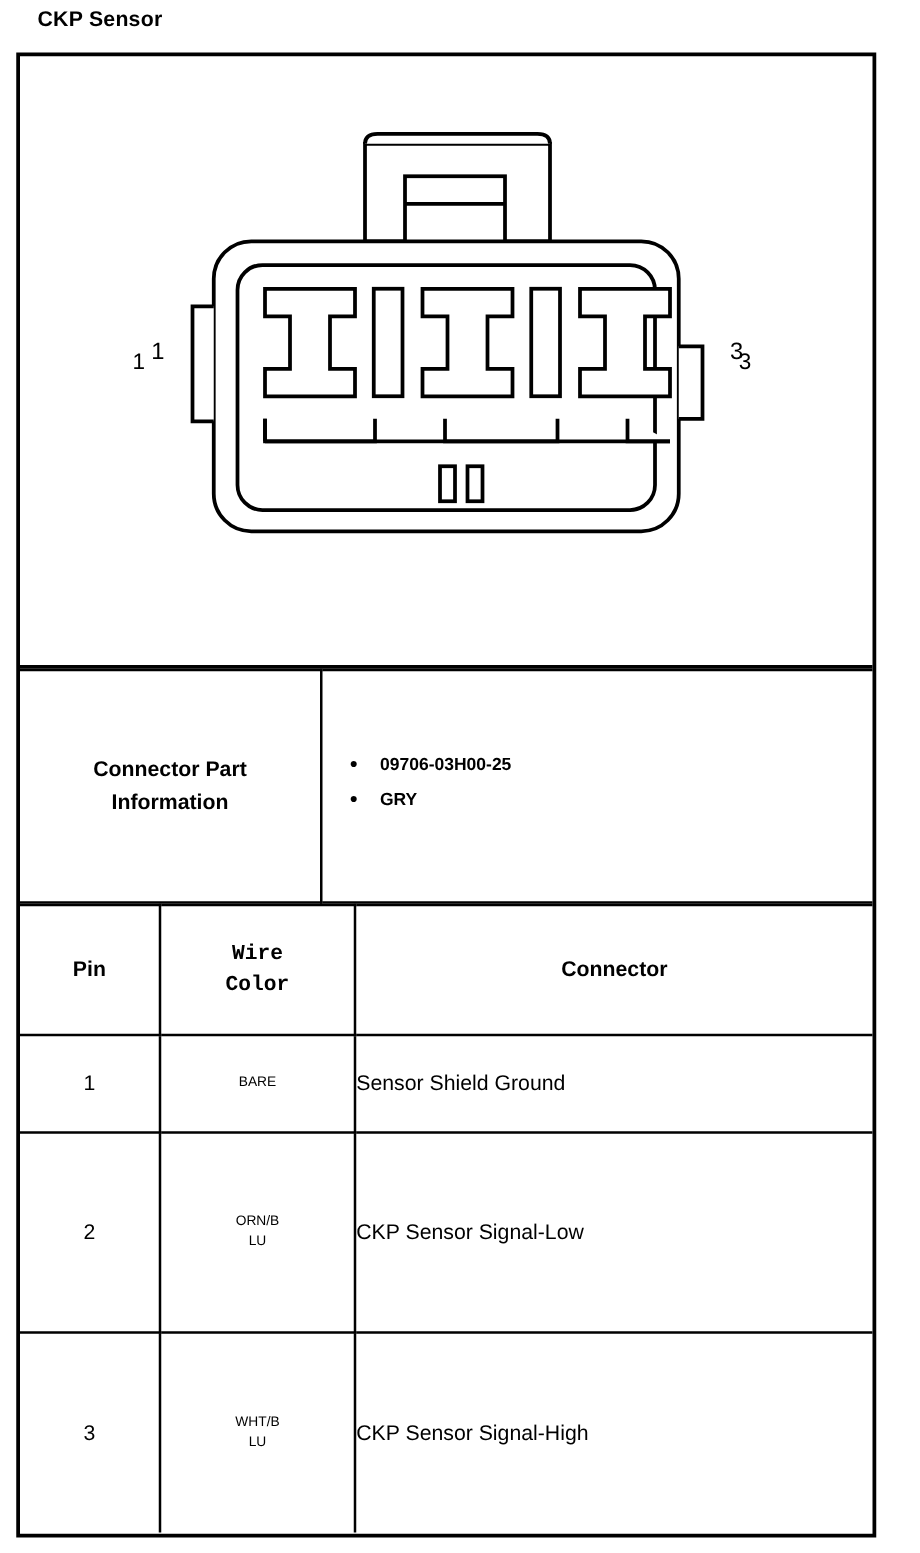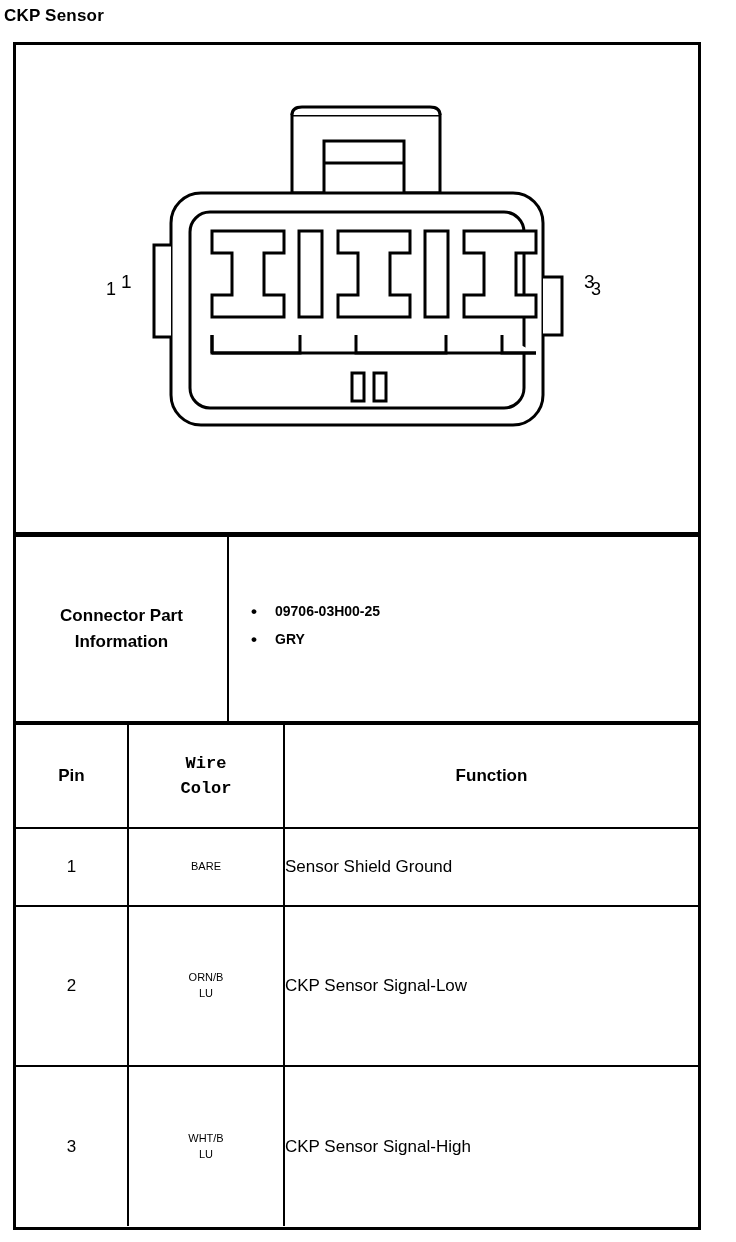--- a/index.html
+++ b/index.html
@@ -10,21 +10,21 @@
   body {
     width: 736px;
     height: 1242px;
     font-family: "Liberation Sans", sans-serif;
     color: #000000;
     position: relative;
     overflow: hidden;
   }
   .page-title {
     position: absolute;
-    left: 4px;
+    left: 30px;
     top: 6px;
     font-size: 17px;
     font-weight: bold;
     letter-spacing: 0.2px;
   }
   .doc-frame {
     position: absolute;
     left: 13px;
     top: 42px;
     width: 688px;
@@ -161,21 +161,21 @@
       <text class="num-label" x="95" y="250" text-anchor="middle">1</text>
       <text class="num-label" x="580" y="250" text-anchor="middle">3</text>
     </svg>
     <div style="position:absolute;left:105px;top:226px;font-size:19px;">1</div>
     <div style="position:absolute;left:568px;top:226px;font-size:19px;">3</div>
   </div>
 
   <table class="info-table">
     <tbody>
         <tr>
-      <td class="cell-center cell-label nb-left" style="width:212px;height:186px;">
+      <td class="cell-center cell-label nb-left" style="width:241px;height:186px;">
         <div>Connector Part</div>
         <div>Information</div>
       </td>
       <td class="nb-right" style="height:186px;">
         <ul class="part-list">
           <li>09706-03H00-25</li>
           <li>GRY</li>
         </ul>
       </td>
     </tr>
@@ -183,21 +183,21 @@
     </table>
 
   <table class="info-table">
     <tbody>
         <tr>
       <td class="hdr nb-left" style="width:112px;height:104px;margin-left:30px;">Pin</td>
       <td class="hdr" style="width:156px;height:104px;font-family:Liberation Mono, monospace;">
         <div>Wire</div>
         <div>Color</div>
       </td>
-      <td class="hdr nb-right" style="height:104px;">Function</td>
+      <td class="hdr nb-right" style="height:104px;">Connector</td>
     </tr>
     <tr>
       <td class="pin-cell nb-left" style="height:78px;">1</td>
       <td class="wire-cell">
         <div>BARE</div>
       </td>
       <td class="func-cell nb-right">Sensor Shield Ground</td>
     </tr>
     <tr>
       <td class="pin-cell nb-left" style="height:160px;">2</td>

